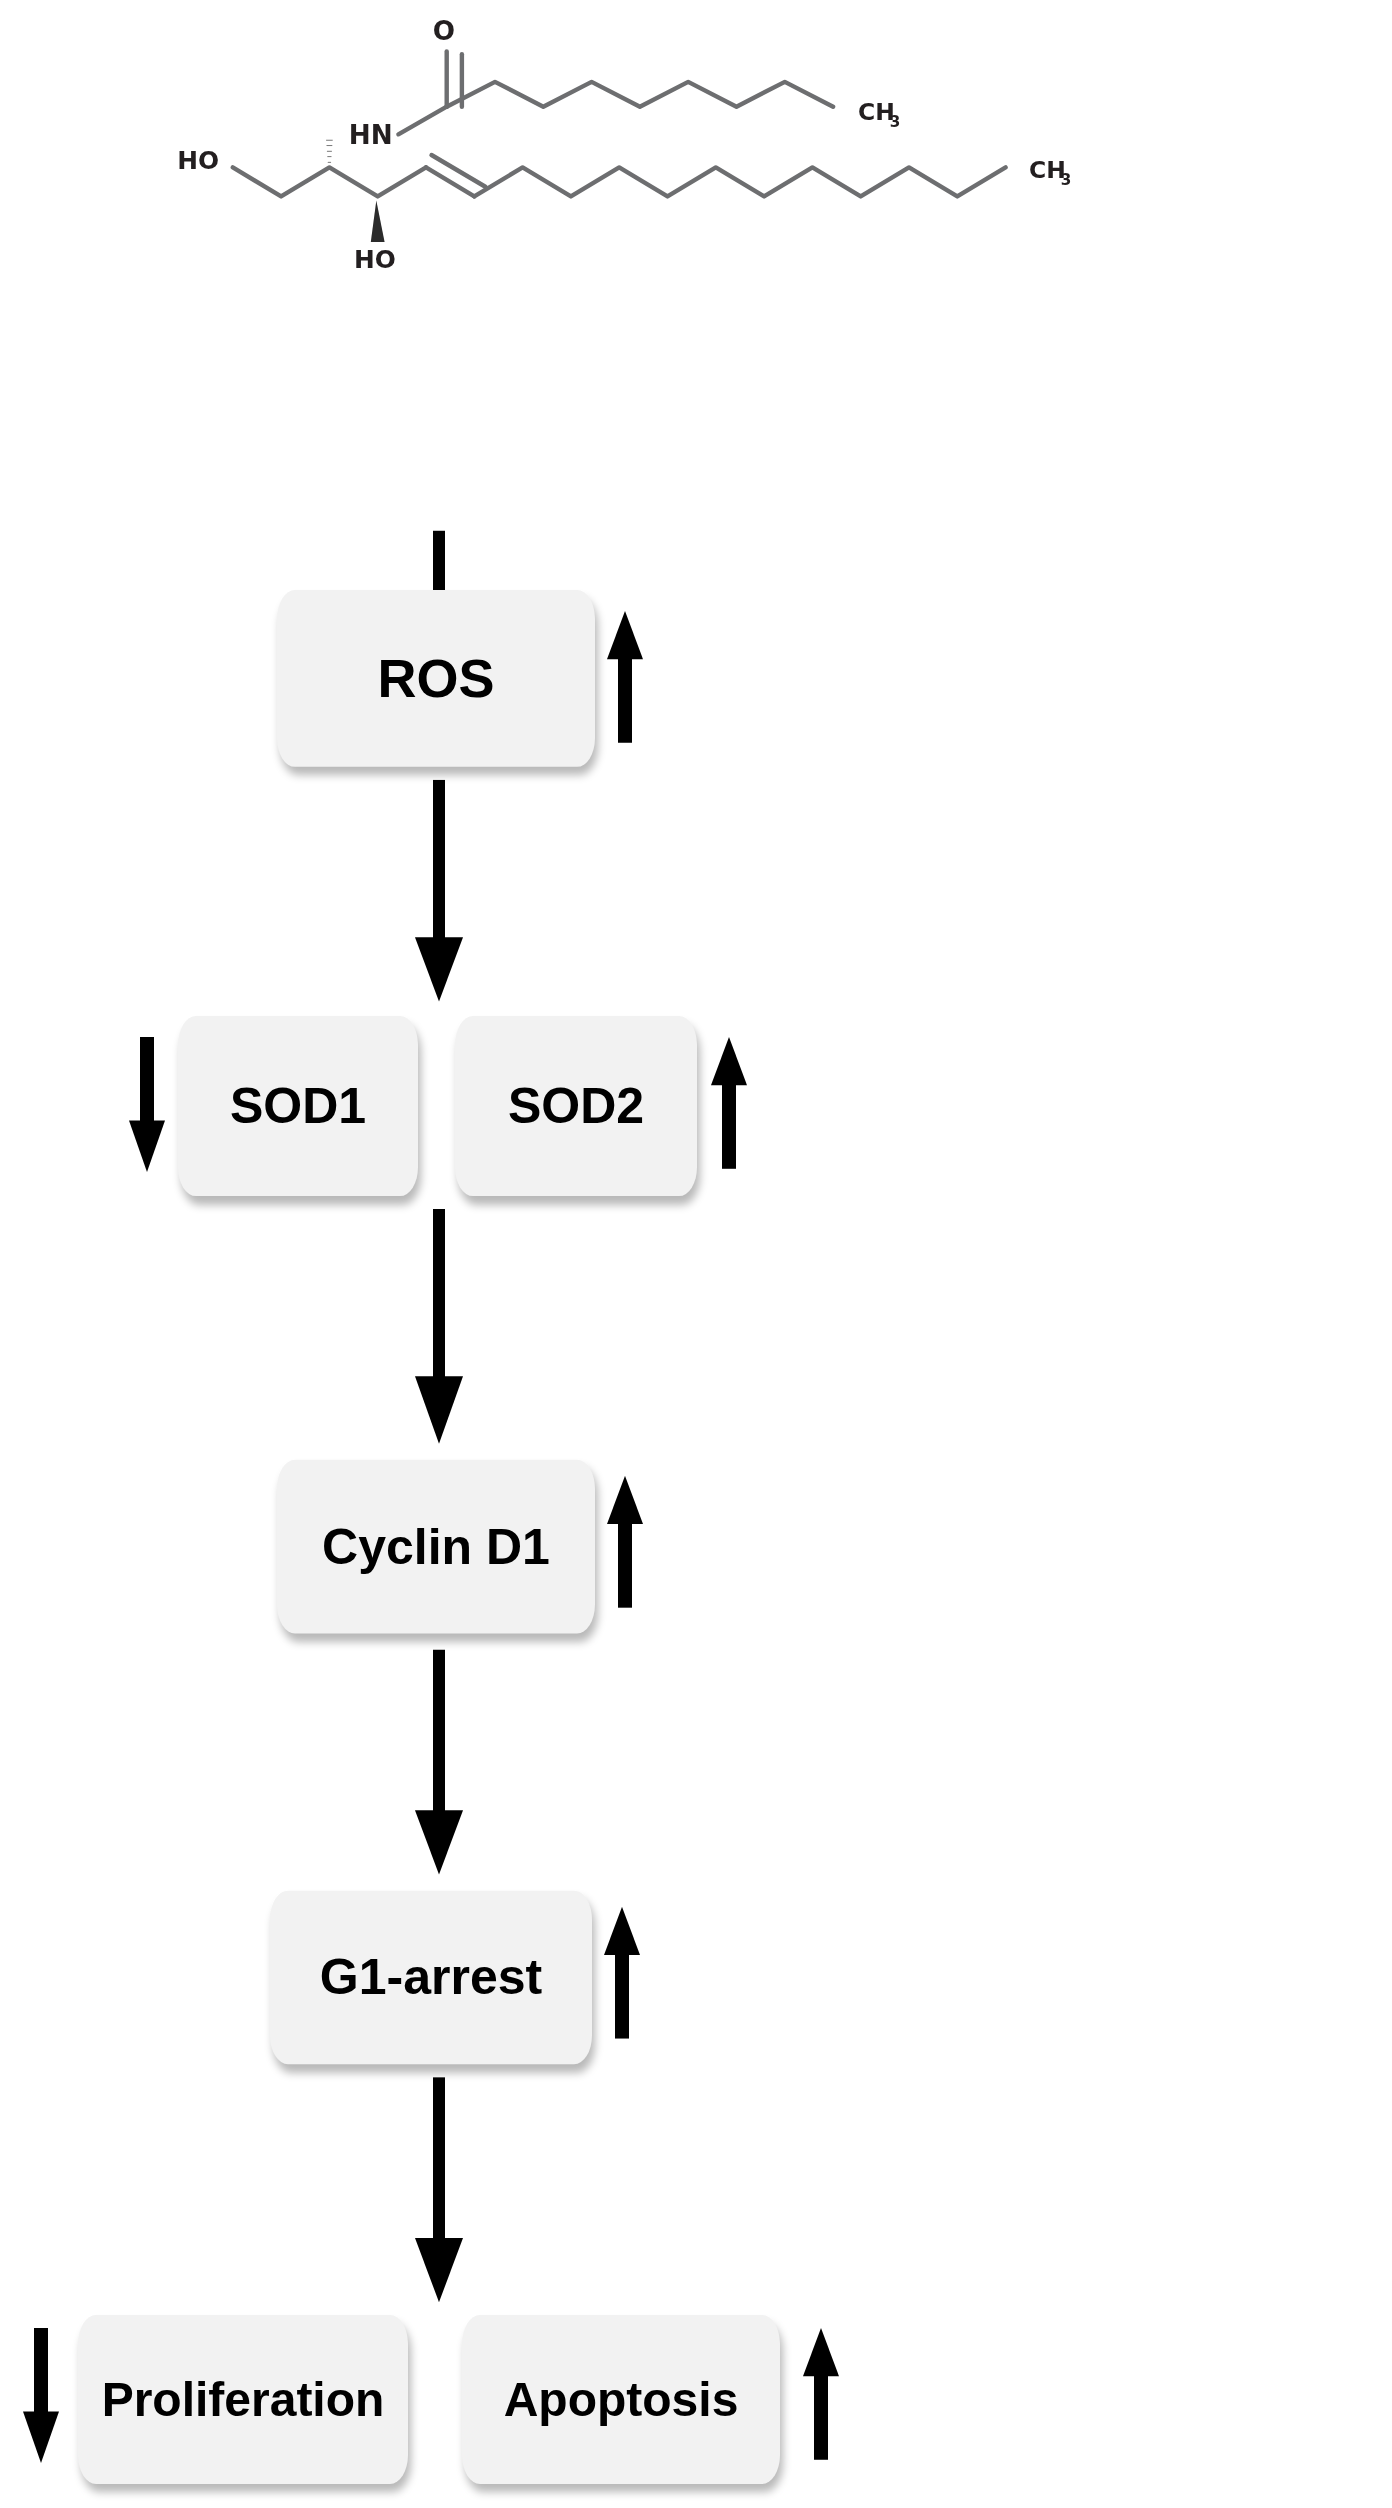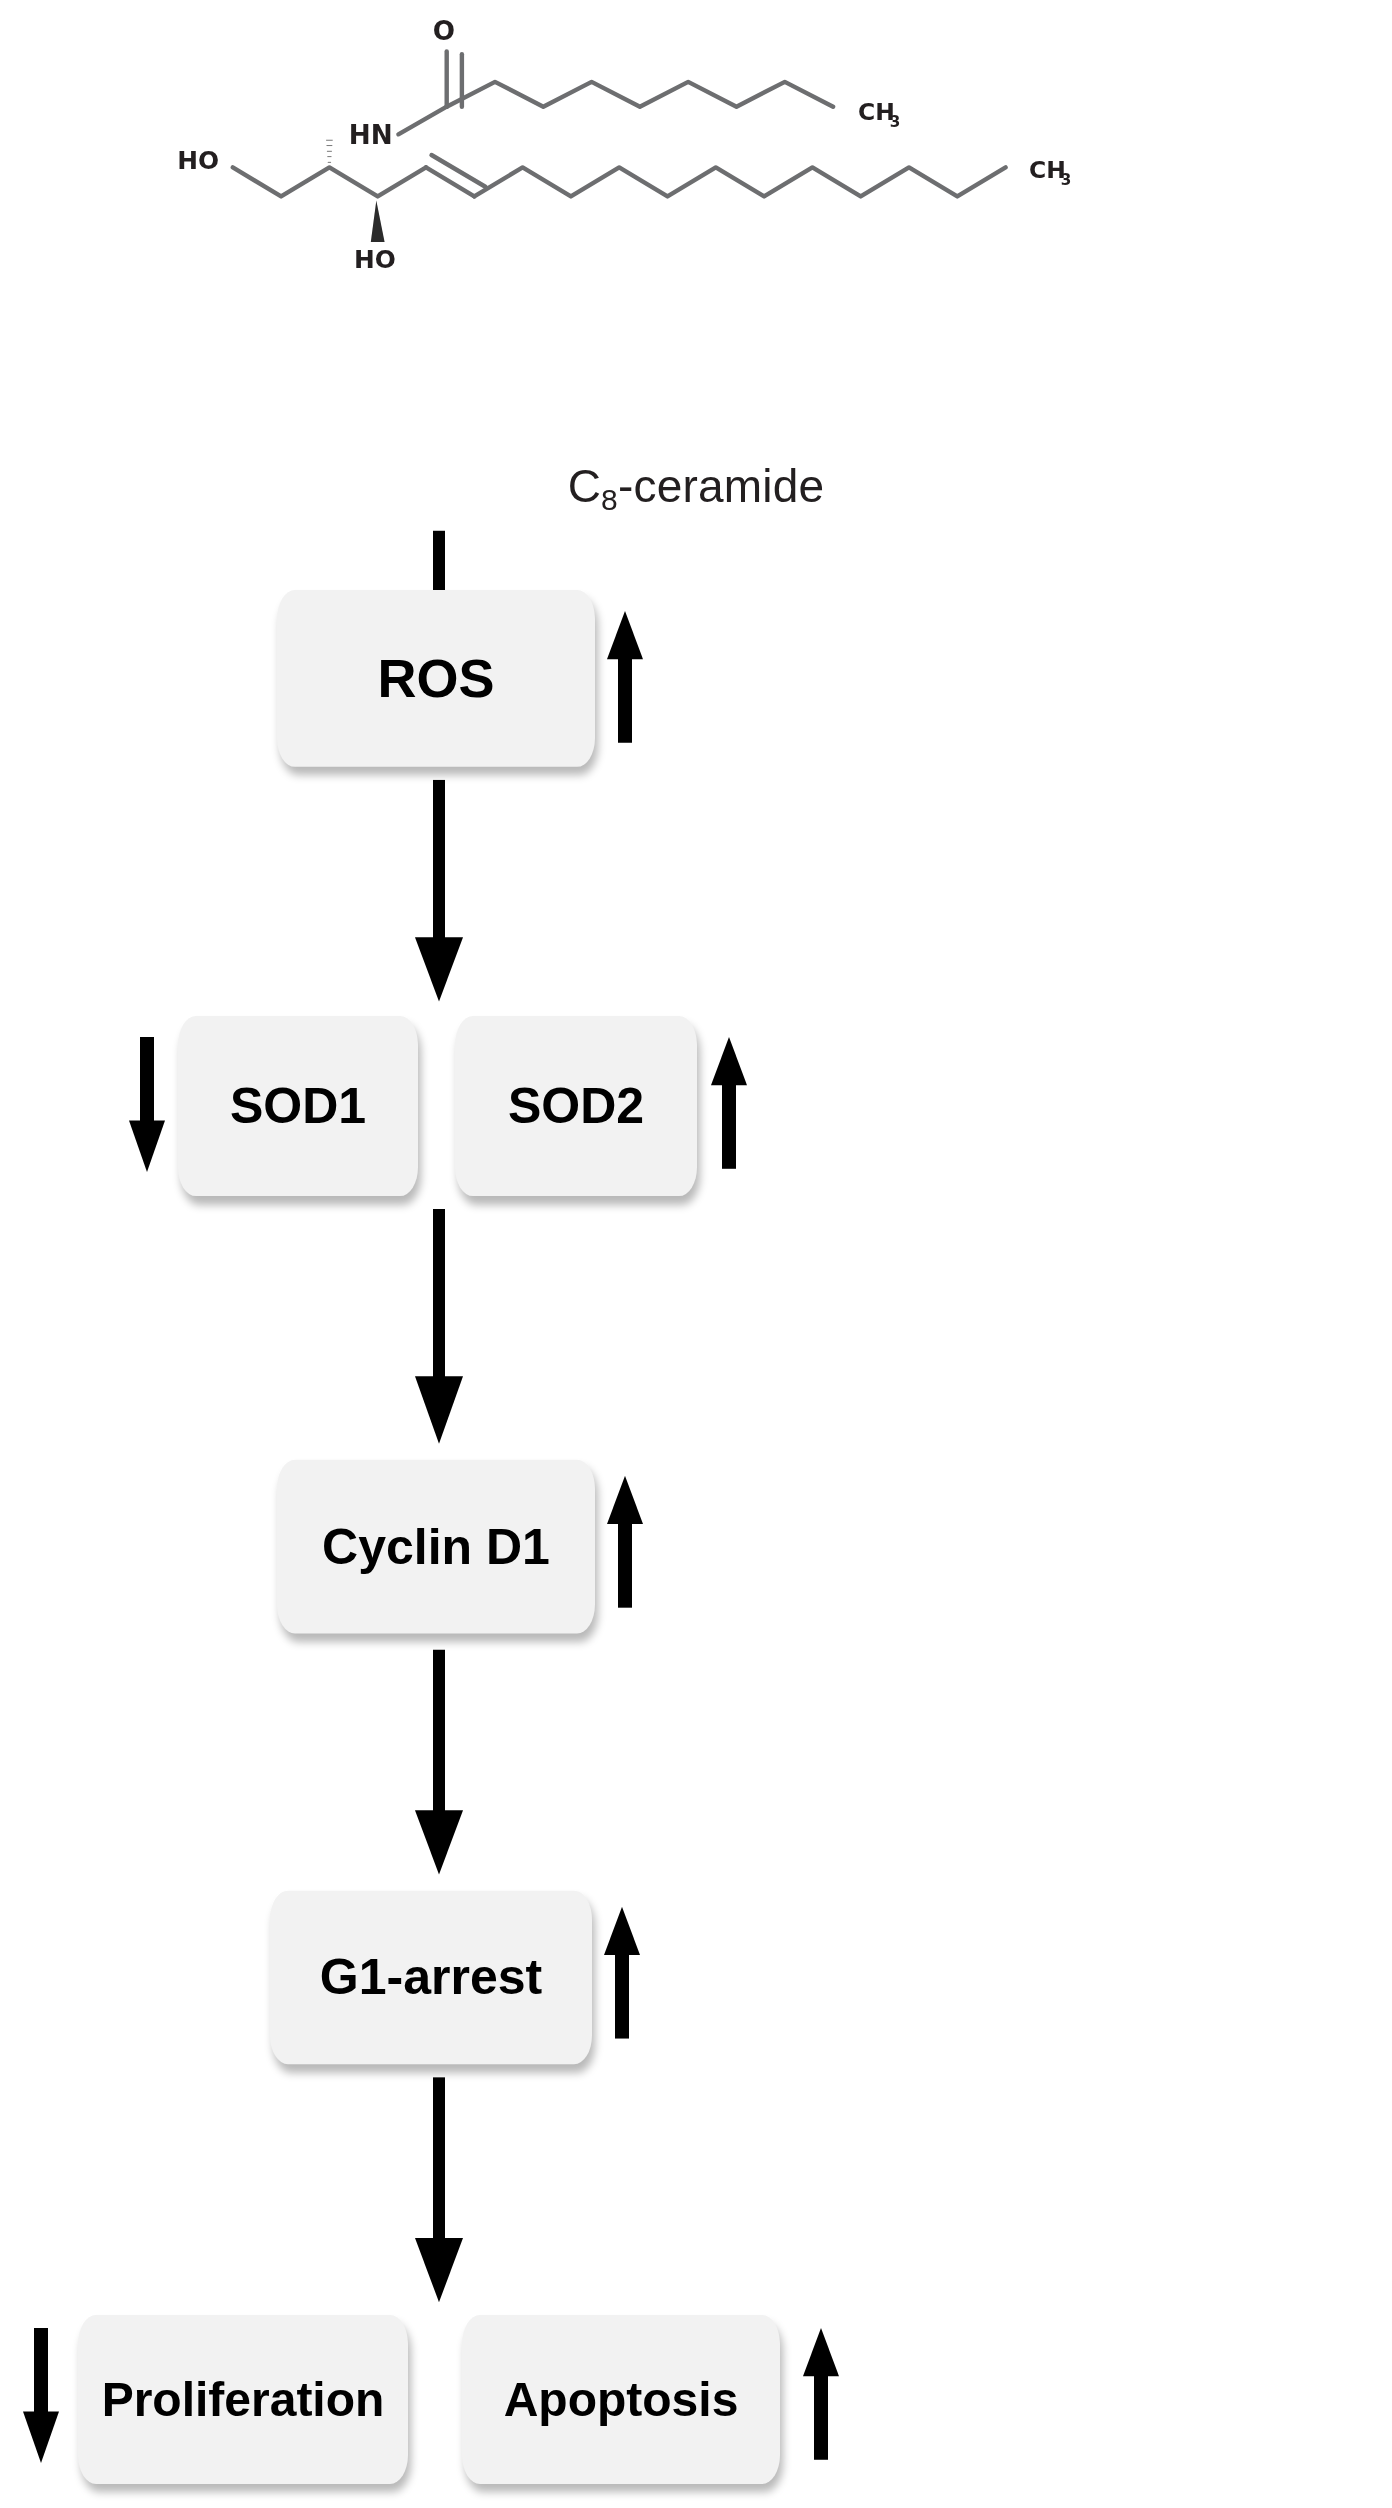--- a/index.html
+++ b/index.html
@@ -84,23 +84,20 @@
       <text class="chem-label" x="163" y="185" font-size="18" text-anchor="middle">HO</text>
 
       <text class="chem-label" x="513" y="78" font-size="17" text-anchor="start">CH</text>
       <text class="chem-label" x="536" y="83" font-size="11" text-anchor="start">3</text>
 
       <text class="chem-label" x="637" y="120" font-size="17" text-anchor="start">CH</text>
       <text class="chem-label" x="660" y="125" font-size="11" text-anchor="start">3</text>
     </svg>
   </div>
 
-  <div class="caption" style="display: block; transform-origin: center center; transform: scaleY(0.62201);">
-    <span>C</span><sub>8</sub><span>-ceramide</span>
-  </div>
 
   <div class="arrow-down" style="left:409px;top:330px;">
     <svg width="60" height="120" viewBox="0 0 60 120">
         <g fill="#000">
       <rect x="24" y="0" width="12" height="84"></rect>
       <polygon points="30,118 6,78 54,78"></polygon>
     </g>
       </svg>
   </div>
 

